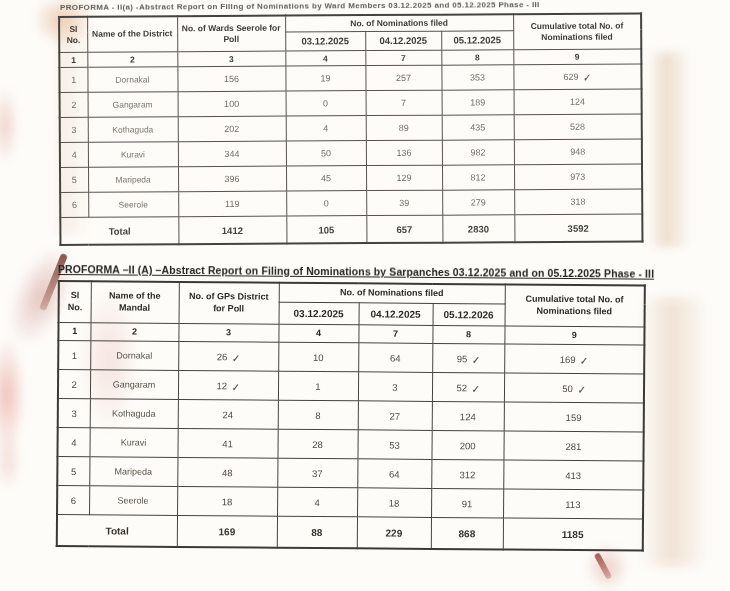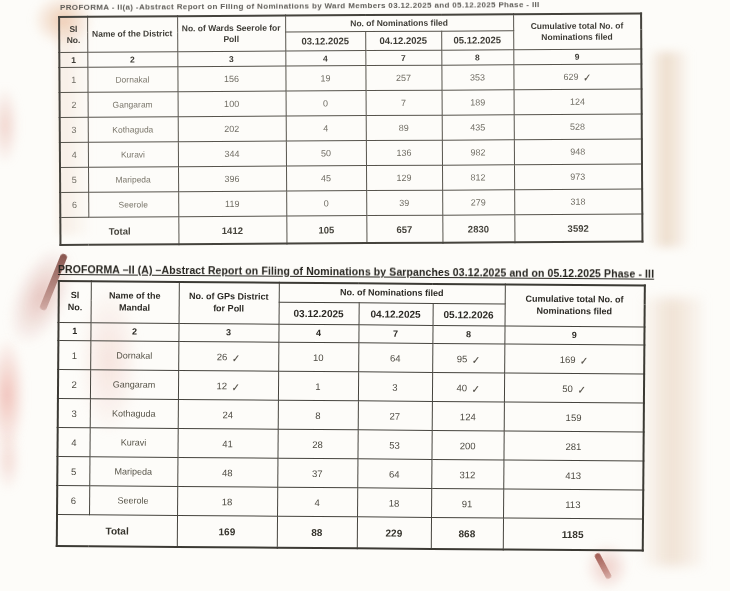--- a/index.html
+++ b/index.html
@@ -242,21 +242,21 @@
           <td>64</td>
           <td><span>95</span><span class="check">✓</span></td>
           <td><span>169</span><span class="check">✓</span></td>
         </tr>
         <tr>
           <td>2</td>
           <td class="namecell">Gangaram</td>
           <td><span>12</span><span class="check">✓</span></td>
           <td>1</td>
           <td>3</td>
-          <td><span>40</span><span class="check">✓</span></td>
+          <td><span>52</span><span class="check">✓</span></td>
           <td><span>50</span><span class="check">✓</span></td>
         </tr>
         <tr>
           <td>3</td>
           <td class="namecell">Kothaguda</td>
           <td>24</td>
           <td>8</td>
           <td>27</td>
           <td>124</td>
           <td>159</td>

